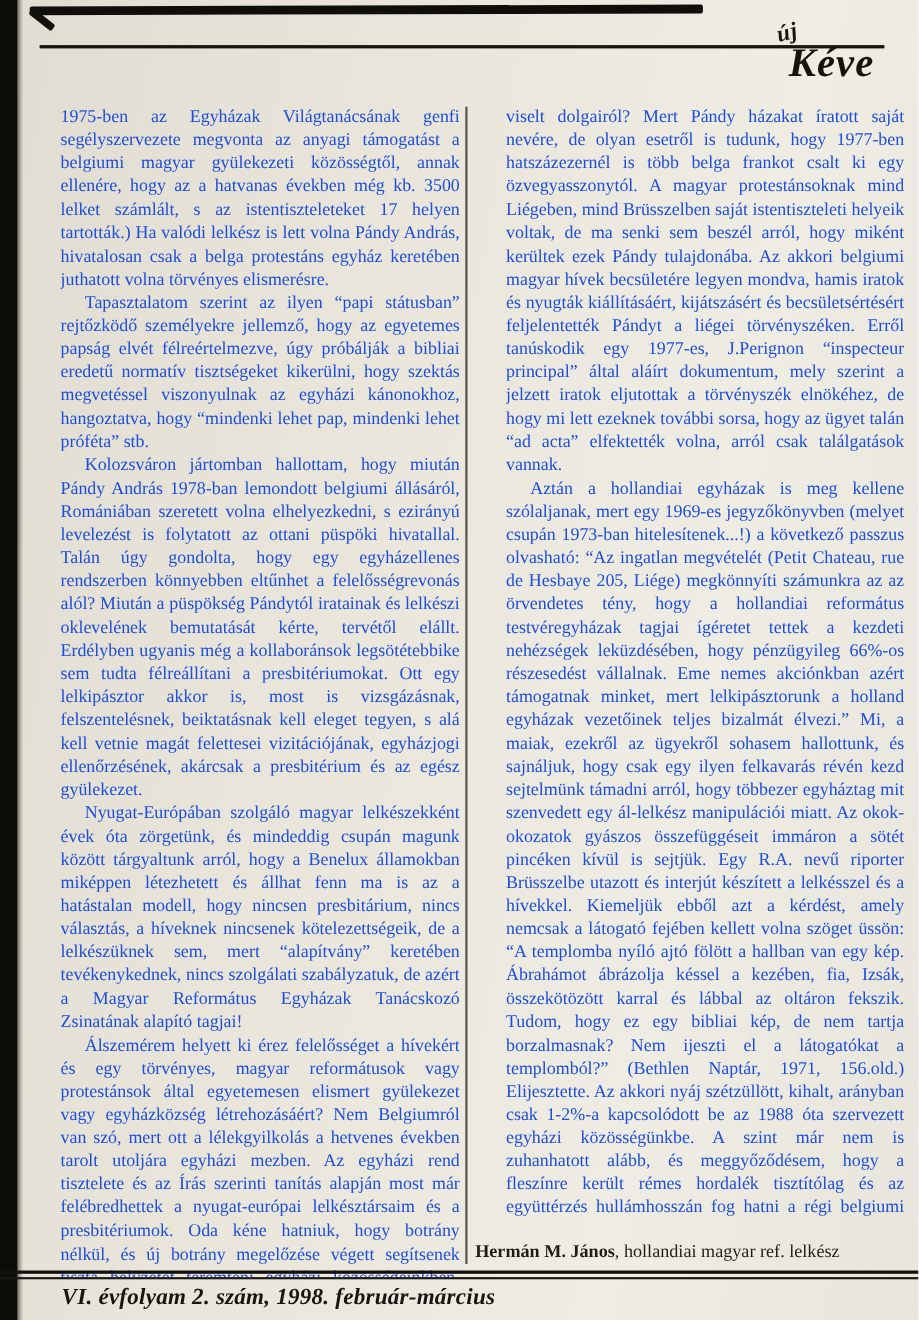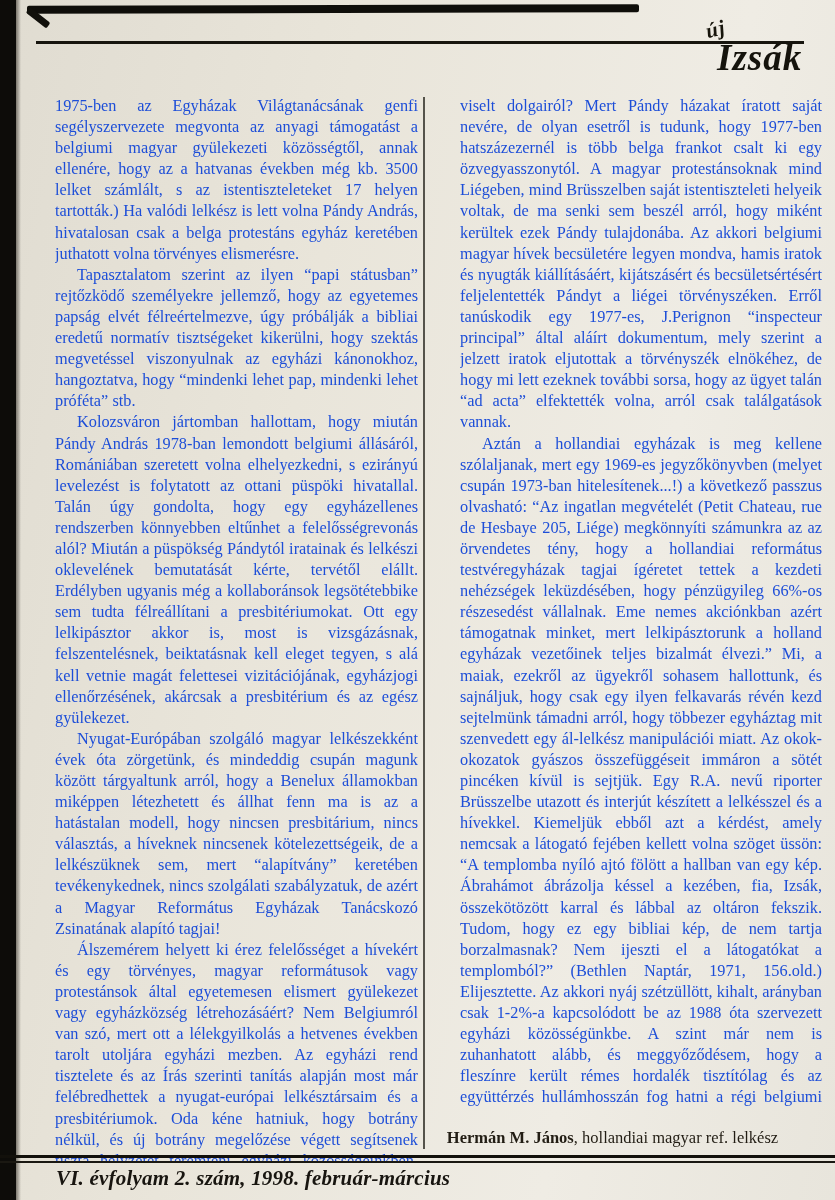--- a/index.html
+++ b/index.html
@@ -26,21 +26,21 @@
     color:#15130c;letter-spacing:1px;}
   
   .columns{position:absolute;left:55px;top:95px;width:740px;}
   .col{position:absolute;top:0;text-align:justify;font-size:16.3px;line-height:21.1px;
     color:#1d4ed8;overflow:hidden;}
   .col-left{left:0;width:363px;height:1066px;}
   .col-right{left:377px;width:362px;height:1012px;margin-left:28px;}
   .column-divider{position:absolute;left:368px;top:2px;width:2px;height:1052px;background:#55534b;}
   .para{margin:0;}
   .para.indent{text-indent:22px;}
-  .signature{position:absolute;left:432px;top:1128px;width:361px;text-align:center;
+  .signature{position:absolute;left:432px;top:1128px;width:361px;text-align:left;
     font-size:16.5px;color:#221d14;}
   .signature b{font-weight:bold;}
   
   .footer-rule-top{position:absolute;left:0;top:1155px;width:835px;height:3px;background:#12100b;}
   .footer-rule-bottom{position:absolute;left:0;top:1161px;width:835px;height:2px;background:#1a1812;}
   .footer-issue{position:absolute;left:56px;top:1166px;font-size:21px;font-weight:bold;
     font-style:italic;color:#181510;letter-spacing:.2px;}
   .footer-page{position:absolute;right:30px;top:1164px;font-size:21px;font-weight:bold;
     font-style:italic;color:#ef4444;margin-top:45px;}
 </style>
@@ -48,21 +48,21 @@
 <body>
 
 <div class="scan-left-bar"></div>
 <div class="scan-left-shadow"></div>
 <div class="scan-top-bar"></div>
 <div class="scan-corner-mark"></div>
 
 <div class="header-rule"></div>
 <div class="logo">
   <span class="logo-uj">új</span>
-  <span class="logo-keve">Izsák</span>
+  <span class="logo-keve">Kéve</span>
 </div>
 
 <div class="columns">
   <div class="col col-left">
       <p class="para">1975-ben az Egyházak Világtanácsának genfi segélyszervezete megvonta az anyagi támogatást a belgiumi magyar gyülekezeti közösségtől, annak ellenére, hogy az a hatvanas években még kb. 3500 lelket számlált, s az istentiszteleteket 17 helyen tartották.) Ha valódi lelkész is lett volna Pándy András, hivatalosan csak a belga protestáns egyház keretében juthatott volna törvényes elismerésre.</p>
       <p class="para indent">Tapasztalatom szerint az ilyen “papi státusban” rejtőzködő személyekre jellemző, hogy az egyetemes papság elvét félreértelmezve, úgy próbálják a bibliai eredetű normatív tisztségeket kikerülni, hogy szektás megvetéssel viszonyulnak az egyházi kánonokhoz, hangoztatva, hogy “mindenki lehet pap, mindenki lehet próféta” stb.</p>
       <p class="para indent">Kolozsváron jártomban hallottam, hogy miután Pándy András 1978-ban lemondott belgiumi állásáról, Romániában szeretett volna elhelyezkedni, s ezirányú levelezést is folytatott az ottani püspöki hivatallal. Talán úgy gondolta, hogy egy egyházellenes rendszerben könnyebben eltűnhet a felelősségrevonás alól? Miután a püspökség Pándytól iratainak és lelkészi oklevelének bemutatását kérte, tervétől elállt. Erdélyben ugyanis még a kollaboránsok legsötétebbike sem tudta félreállítani a presbitériumokat. Ott egy lelkipásztor akkor is, most is vizsgázásnak, felszentelésnek, beiktatásnak kell eleget tegyen, s alá kell vetnie magát felettesei vizitációjának, egyházjogi ellenőrzésének, akárcsak a presbitérium és az egész gyülekezet.</p>
       <p class="para indent">Nyugat-Európában szolgáló magyar lelkészekként évek óta zörgetünk, és mindeddig csupán magunk között tárgyaltunk arról, hogy a Benelux államokban miképpen létezhetett és állhat fenn ma is az a hatástalan modell, hogy nincsen presbitárium, nincs választás, a híveknek nincsenek kötelezettségeik, de a lelkészüknek sem, mert “alapítvány” keretében tevékenykednek, nincs szolgálati szabályzatuk, de azért a Magyar Református Egyházak Tanácskozó Zsinatának alapító tagjai!</p>
       <p class="para indent">Álszemérem helyett ki érez felelősséget a hívekért és egy törvényes, magyar reformátusok vagy protestánsok által egyetemesen elismert gyülekezet vagy egyházközség létrehozásáért? Nem Belgiumról van szó, mert ott a lélekgyilkolás a hetvenes években tarolt utoljára egyházi mezben. Az egyházi rend tisztelete és az Írás szerinti tanítás alapján most már felébredhettek a nyugat-európai lelkésztársaim és a presbitériumok. Oda kéne hatniuk, hogy botrány nélkül, és új botrány megelőzése végett segítsenek tiszta helyzetet teremteni egyházi közösségeinkben. Avagy nem volt elég Pándy András esete figyelmeztetésnek?</p>
     </div>

